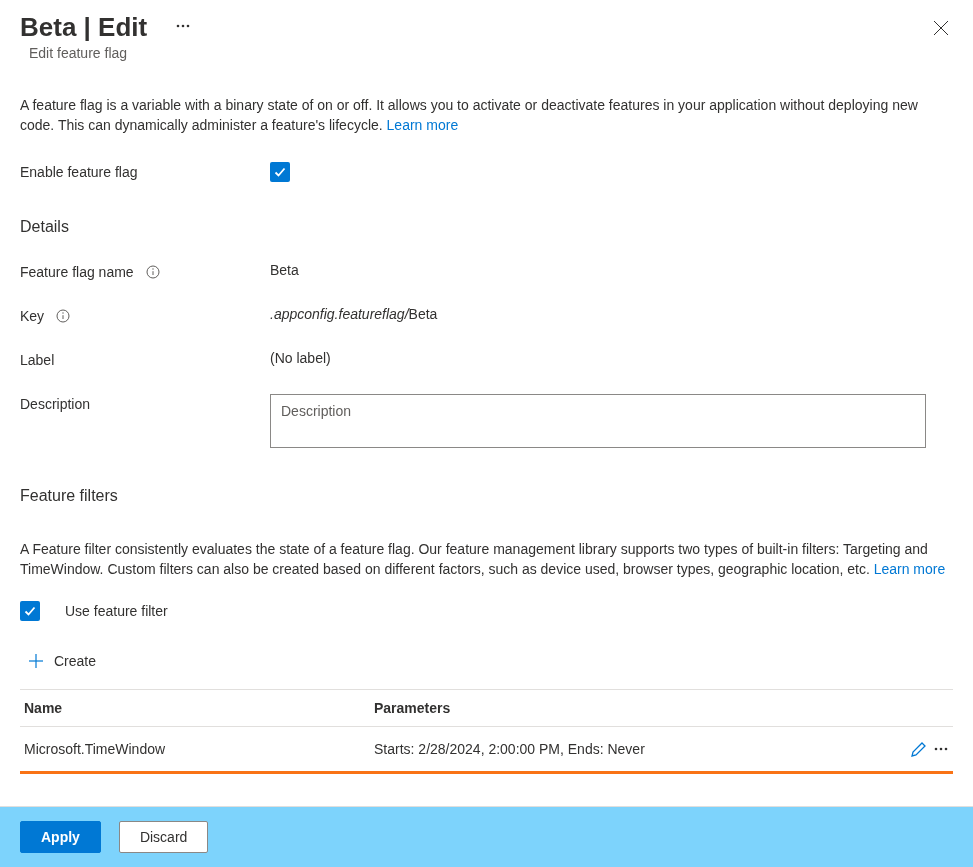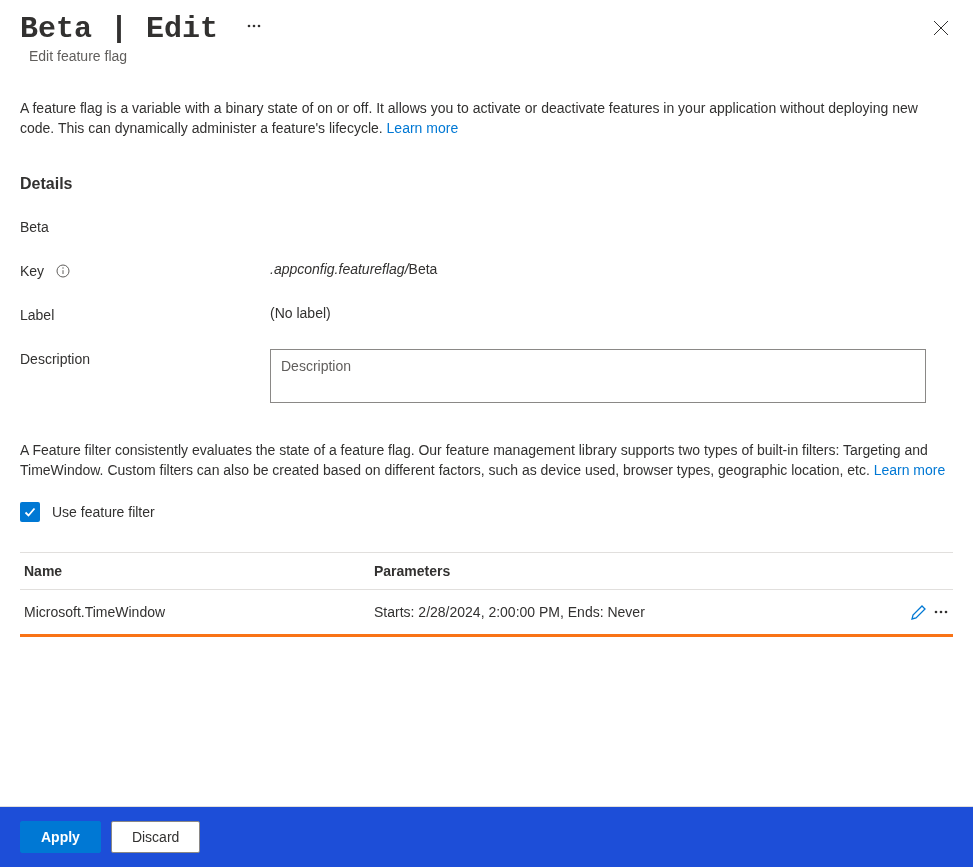--- a/index.html
+++ b/index.html
@@ -20,24 +20,23 @@
     height: 867px;
     position: relative;
   }
   .panel {
     padding: 12px 20px 0 20px;
     height: calc(100% - 62px);
     overflow: auto;
   }
   .header-row { display: flex; align-items: flex-start; }
   .header-title {
-    font-size: 30px;
+    font-size: 26px;
     font-weight: 600;
     margin: 0;
-    font-family: Liberation Mono, monospace;
   }
   .header-more {
     margin: 6px 0 0 28px;
     color: var(--text);
     cursor: pointer;
   }
   .header-more svg { display: block; }
   .close-btn {
     margin-left: auto;
     cursor: pointer;
@@ -73,55 +72,55 @@
     border-radius: 2px;
     cursor: pointer;
     display: inline-flex;
     align-items: center;
     justify-content: center;
   }
   .azure-checkbox svg { display: block; }
 
   h3 {
     font-size: 16px;
-    font-weight: 700;
+    font-weight: 400;
     margin: 36px 0 0 0;
   }
 
   .italic { font-style: italic; margin-top: 30px; }
 
   textarea.desc {
     width: 656px;
     height: 54px;
     border: 1px solid var(--border);
     padding: 8px 10px;
     font: inherit;
     resize: none;
   }
   textarea.desc::placeholder { color: #605e5c; }
 
   .use-filter-row {
-    display: flex; align-items: center; gap: 12px;
+    display: flex; align-items: center; gap: 25px;
     margin-top: 22px;
   }
 
   .create-row {
     display: flex; align-items: center; gap: 10px;
     margin-top: 32px;
     color: var(--brand);
     cursor: pointer;
     padding-left: 8px;
   }
   .create-row svg { display: block; }
   .create-label { color: var(--text); }
 
   table.filters {
     width: 100%;
     border-collapse: collapse;
-    margin-top: 30px;
+    margin-top: 20px;
   }
   table.filters th {
     text-align: left;
     font-weight: 600;
     padding: 10px 4px;
     border-top: 1px solid #e1dfdd;
     border-bottom: 1px solid #e1dfdd;
   }
   table.filters td {
     padding: 14px 4px;
@@ -129,41 +128,42 @@
   }
   .row-actions { display: flex; gap: 6px; justify-content: flex-end; align-items: center; }
   .row-actions span { cursor: pointer; display: inline-flex; }
 
   .footer {
     position: absolute;
     left: 0; right: 0; bottom: 0;
     border-top: 1px solid #e1dfdd;
     padding: 14px 20px;
     display: flex; gap: 10px;
-    background: #1d4ed8;
+    background: #7dd3fc;
   }
   .btn {
     height: 32px;
     min-width: 80px;
     padding: 0 20px;
     font: inherit;
     font-size: 14px;
     cursor: pointer;
     border-radius: 2px;
   }
   .btn-primary {
     background: var(--brand);
     border: 1px solid var(--brand);
     color: #fff;
     font-weight: 600;
   }
   .btn-secondary {
     background: #fff;
     border: 1px solid var(--border);
     color: var(--text);
+    margin-left: 8px;
   }
   th.col-name, td.col-name { width: 350px; padding-left: 8px;}
   th.col-actions, td.col-actions { width: 80px; }
   td.col-params { padding-left: 24px;}
 </style>
 </head>
 <body>
 
 <div class="panel">
 
@@ -182,24 +182,44 @@
           <line x1="15" y1="1" x2="1" y2="15"></line>
         </svg>
     </span>
   </div>
   <div class="subtitle">Edit feature flag</div>
 
   <p class="intro">
     <span>A feature flag is a variable with a binary state of on or off. It allows you to activate or deactivate features in your application without deploying new code. This can dynamically administer a feature's lifecycle. </span><a href="#" class="link">Learn more</a>
   </p>
 
+  <div class="form-row">
+    <div class="label-col">Enable feature flag</div>
+    <div class="value-col">
+      <span class="azure-checkbox">
+        <svg width="14" height="14" viewBox="0 0 14 14" stroke="#fff" stroke-width="1.8" fill="none">
+            <polyline points="2.5,7.5 5.5,10.5 11.5,3.5"></polyline>
+          </svg>
+      </span>
+    </div>
+  </div>
 
   <h3>Details</h3>
 
   <div class="form-row">
+    <div class="label-col">
+      <span>Feature flag name</span>
+      <span class="info-icon">
+        <svg width="14" height="14" viewBox="0 0 14 14" fill="none" stroke="#605e5c" stroke-width="1">
+            <circle cx="7" cy="7" r="6"></circle>
+            <line x1="7" y1="6.2" x2="7" y2="10"></line>
+            <circle cx="7" cy="4" r="0.7" fill="#605e5c" stroke="none"></circle>
+          </svg>
+      </span>
+    </div>
     <div class="value-col">Beta</div>
   </div>
 
   <div class="form-row">
     <div class="label-col">
       <span>Key</span>
       <span class="info-icon">
         <svg width="14" height="14" viewBox="0 0 14 14" fill="none" stroke="#605e5c" stroke-width="1">
             <circle cx="7" cy="7" r="6"></circle>
             <line x1="7" y1="6.2" x2="7" y2="10"></line>
@@ -215,34 +235,42 @@
     <div class="value-col">(No label)</div>
   </div>
 
   <div class="form-row">
     <div class="label-col">Description</div>
     <div class="value-col">
       <textarea class="desc" placeholder="Description" style=""></textarea>
     </div>
   </div>
 
+  <h3>Feature filters</h3>
 
   <p class="intro" style="">
     <span>A Feature filter consistently evaluates the state of a feature flag. Our feature management library supports two types of built-in filters: Targeting and TimeWindow. Custom filters can also be created based on different factors, such as device used, browser types, geographic location, etc. </span><a href="#" class="link">Learn more</a>
   </p>
 
   <div class="use-filter-row">
     <span class="azure-checkbox">
       <svg width="14" height="14" viewBox="0 0 14 14" stroke="#fff" stroke-width="1.8" fill="none">
           <polyline points="2.5,7.5 5.5,10.5 11.5,3.5"></polyline>
         </svg>
     </span>
     <span>Use feature filter</span>
   </div>
 
+  <div class="create-row">
+    <svg width="16" height="16" viewBox="0 0 16 16" stroke="#0078d4" stroke-width="1.2" fill="none">
+        <line x1="8" y1="1" x2="8" y2="15"></line>
+        <line x1="1" y1="8" x2="15" y2="8"></line>
+      </svg>
+    <span class="create-label">Create</span>
+  </div>
 
   <table class="filters">
     <thead>
       <tr>
         <th class="col-name">Name</th>
         <th>Parameters</th>
         <th class="col-actions"></th>
       </tr>
     </thead>
     <tbody>

